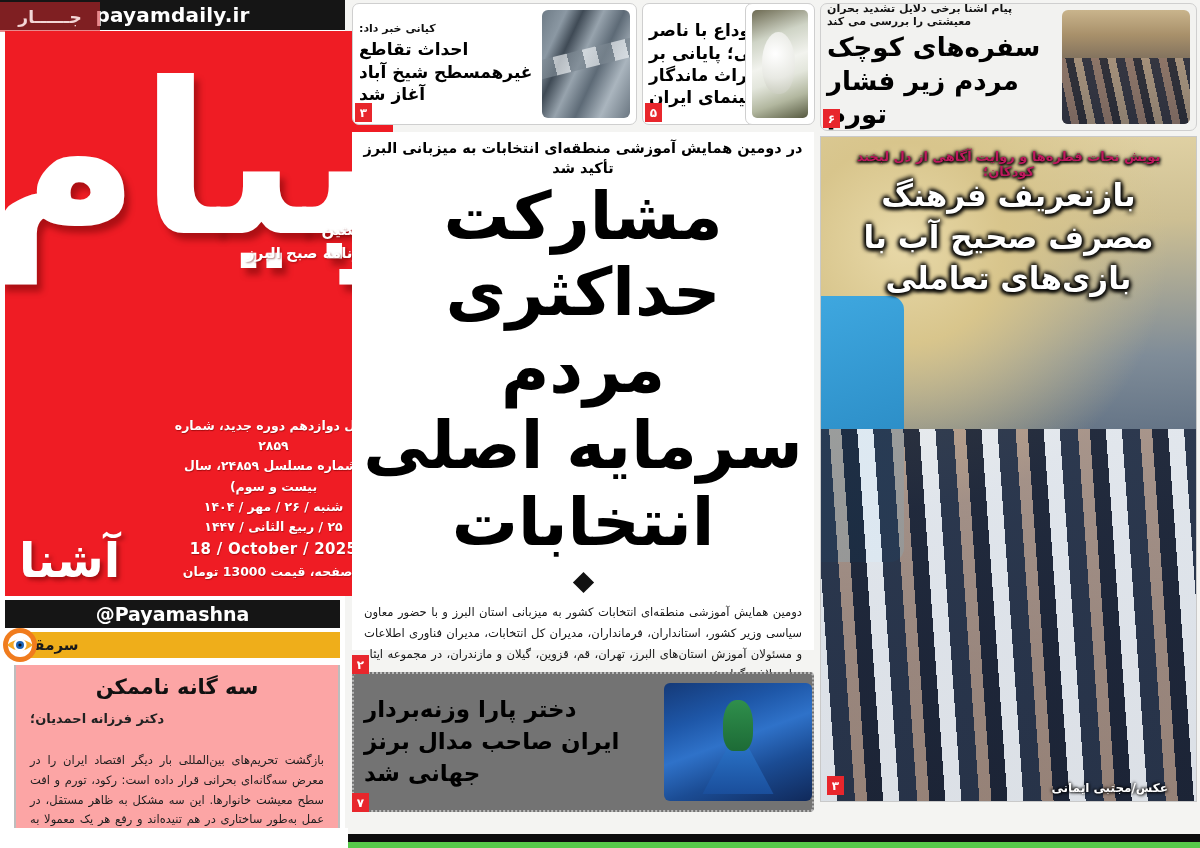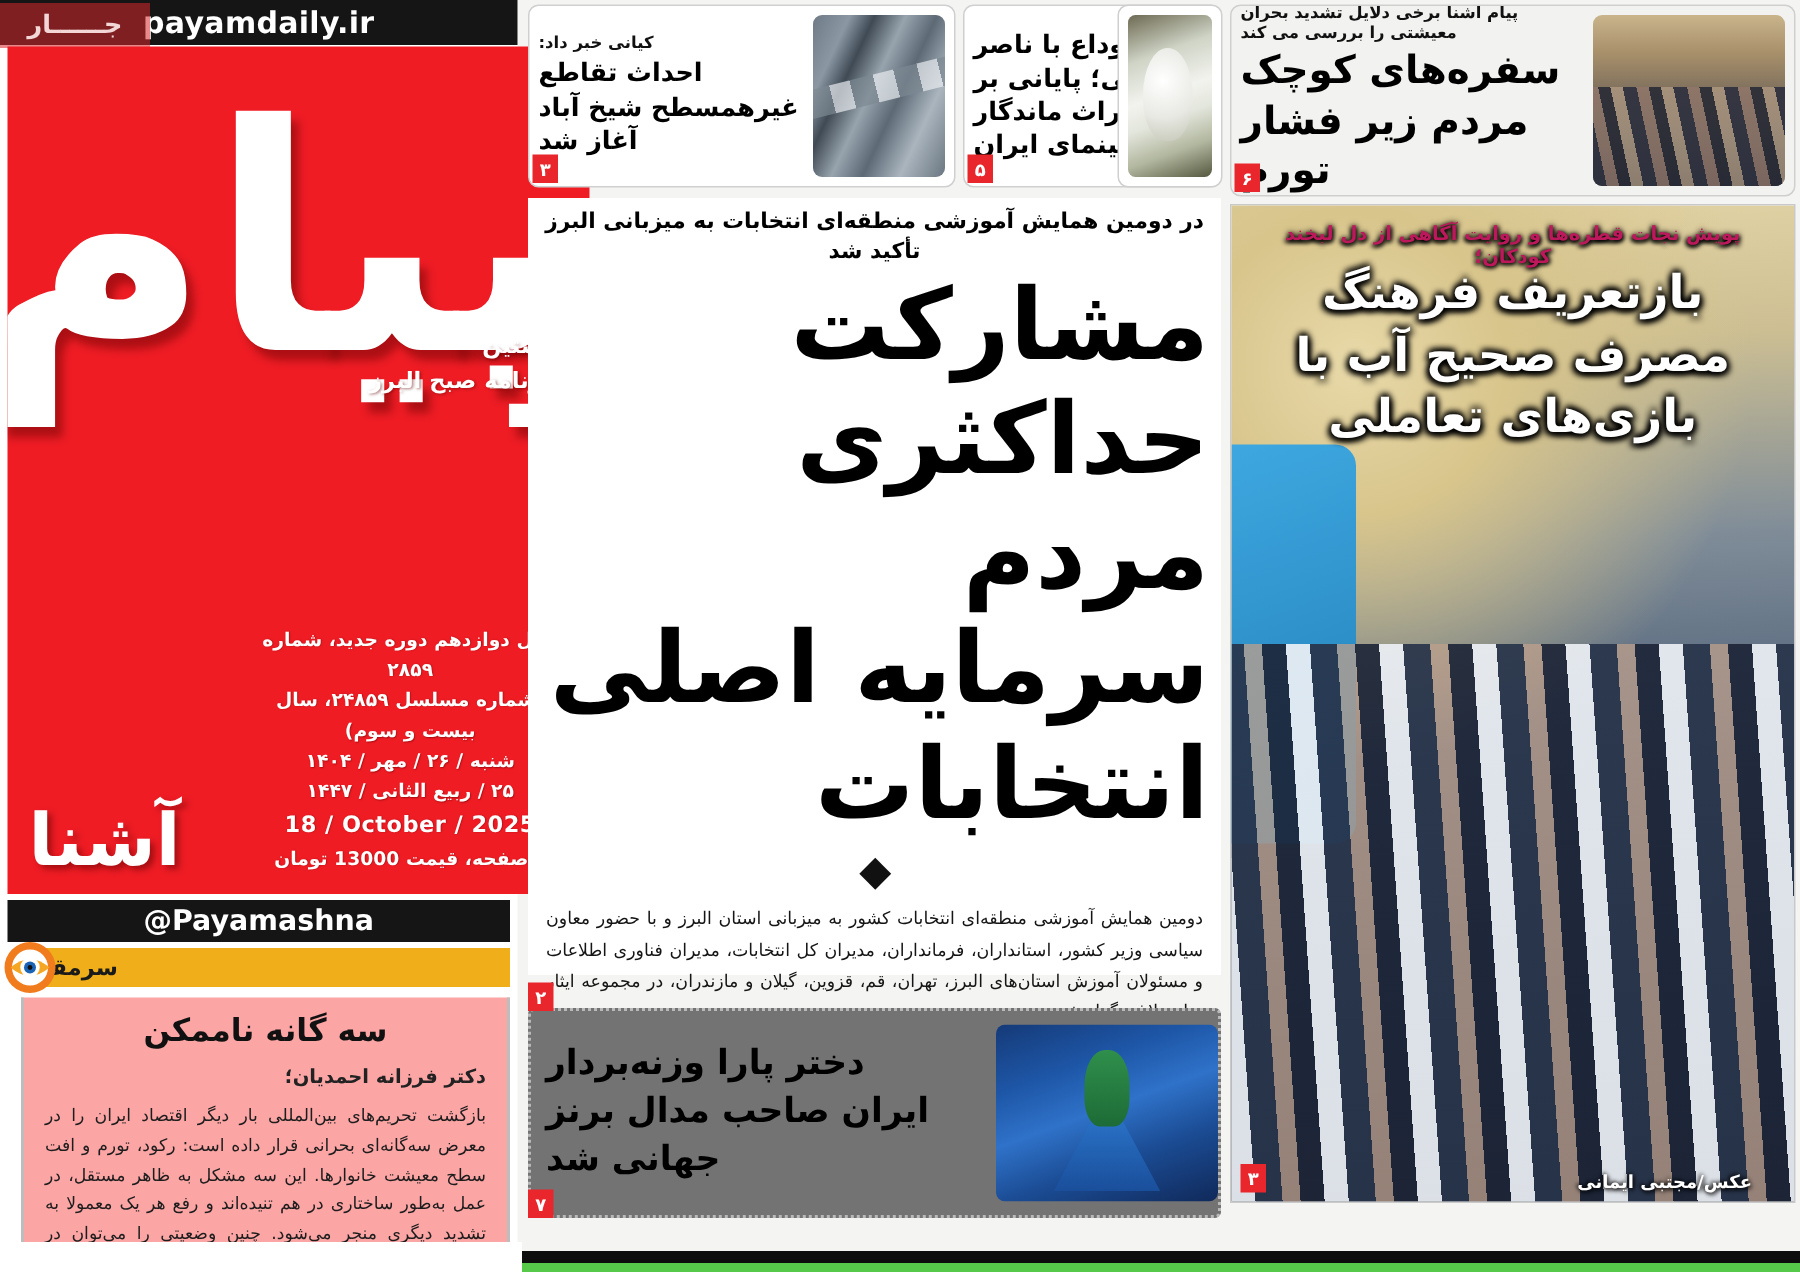--- a/index.html
+++ b/index.html
@@ -134,22 +134,22 @@
     background: #fca5a5;
     padding: 10px 14px 12px 14px;
     direction: rtl;
     overflow: hidden;
   }
   .edit-title {
     text-align: center; font-size: 21px; font-weight: bold;
     color: #111; margin-bottom: 12px;
   }
   .edit-author {
-    text-align: right; font-size: 13px; font-weight: bold;
-    color: #222; margin-bottom: 8px;
+    text-align: left; font-size: 13px; font-weight: bold;
+    color: #222; margin-bottom: 25px;
   }
   .edit-body {
     font-size: 11.5px; line-height: 1.72; color: #1d1d1d;
     text-align: justify;
   }
 
   
   .teaser {
     position: absolute;
     background: #ffffff;
@@ -203,21 +203,21 @@
     background: #ffffff;
     direction: rtl;
     padding: 6px 8px 0 8px;
   }
   .main-kicker {
     font-size: 14.5px; font-weight: bold; color: #000;
     text-align: center; line-height: 1.4; 
   }
   .main-title {
     font-size: 66px; font-weight: bold; color: #000;
-    text-align: right; line-height: 1.16;
+    text-align: center; line-height: 1.16;
     letter-spacing: -1px;
   }
   .diamond {
     width: 15px; height: 15px; background: #111;
     transform: rotate(45deg);
     margin: 14px auto 12px auto;
   }
   .main-lead {
     font-size: 11.6px; line-height: 1.78; color: #151515;
     text-align: justify;

